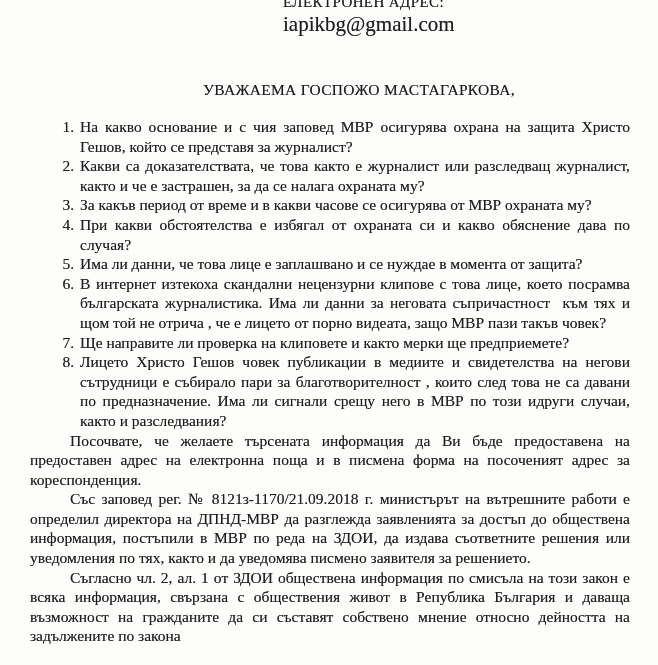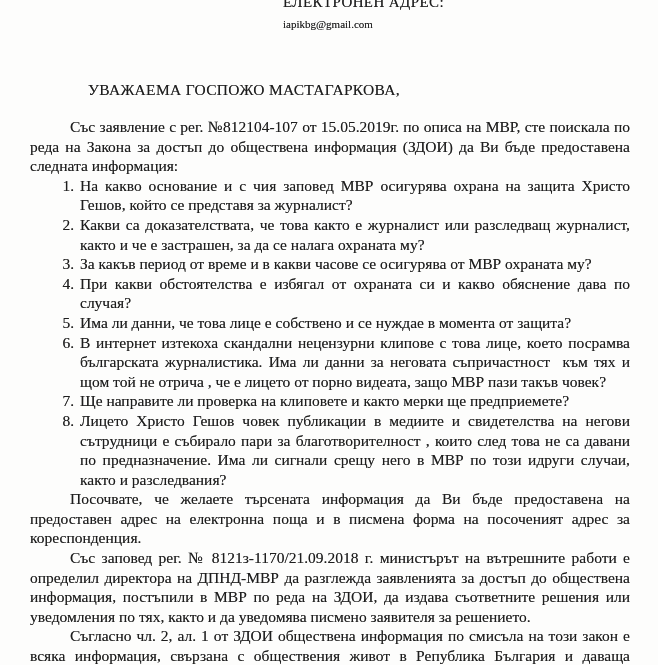--- a/index.html
+++ b/index.html
@@ -27,28 +27,29 @@
     font-size: 15px;
     line-height: 20px;
   }
   .header-label {
     margin-top: -8px;           
     letter-spacing: 0.4px;
     white-space: nowrap;
   }
   .header-email {
     margin-top: 2px;
-    font-size: 11px;
+    font-size: 21px;
   }
   .salutation {
     margin-top: 47px;
     padding-left: 58px;
     font-size: 15.5px;
     letter-spacing: 0.3px;
     white-space: nowrap;
+    text-align: center;
   }
   .body-text {
     margin-top: 18px;
     font-size: 15.5px;
     line-height: 19.6px;
   }
   p.para {
     margin: 0;
     text-align: justify;
     text-indent: 40px;
@@ -71,28 +72,27 @@
 
   <div class="letter-header">
     <div class="header-label">ЕЛЕКТРОНЕН АДРЕС:</div>
     <div class="header-email">iapikbg@gmail.com</div>
   </div>
 
   <div class="salutation">УВАЖАЕМА ГОСПОЖО МАСТАГАРКОВА,</div>
 
   <div class="body-text">
 
-    <p class="para">Със заявление с рег. №812104-107 от 15.05.2019г. по описа на МВР, сте поискала по реда на Закона за достъп до обществена информация (ЗДОИ) да Ви бъде предоставена следната информация:</p>
 
     <ol class="questions">
       <li>На какво основание и с чия заповед МВР осигурява охрана на защита Христо Гешов, който се представя за журналист?</li>
       <li>Какви са доказателствата, че това както е журналист или разследващ журналист, както и че е застрашен, за да се налага охраната му?</li>
       <li>За какъв период от време и в какви часове се осигурява от МВР охраната му?</li>
       <li>При какви обстоятелства е избягал от охраната си и какво обяснение дава по  случая?</li>
-      <li>Има ли данни, че това лице е собствено и се нуждае в момента от защита?</li>
+      <li>Има ли данни, че това лице е заплашвано и се нуждае в момента от защита?</li>
       <li>В интернет изтекоха скандални нецензурни клипове с това лице, което посрамва българската журналистика. Има ли данни за неговата съпричастност  към тях и щом той не отрича , че е лицето от порно видеата, защо МВР пази такъв човек?</li>
       <li>Ще направите ли проверка на клиповете и както мерки ще предприемете?</li>
       <li>Лицето Христо Гешов човек публикации в медиите и свидетелства на негови сътрудници е събирало пари за благотворителност , които след това не са давани по предназначение. Има ли сигнали срещу него в МВР по този идруги случаи, както и разследвания?</li>
     </ol>
 
     <p class="para">Посочвате, че желаете търсената информация да Ви бъде предоставена на предоставен адрес на електронна поща и в писмена форма на посоченият адрес за  кореспонденция.</p>
 
     <p class="para">Със заповед рег. № 8121з-1170/21.09.2018 г. министърът на вътрешните работи е определил директора на ДПНД-МВР да разглежда заявленията за достъп до обществена информация, постъпили в МВР по реда на ЗДОИ, да издава съответните решения или уведомления по тях, както и да уведомява писмено заявителя за решението.</p>
 
     <p class="para">Съгласно чл. 2, ал. 1 от ЗДОИ обществена информация по смисъла на този закон е всяка информация, свързана с обществения живот в Република България и даваща възможност на гражданите да си съставят собствено мнение относно дейността на задължените по закона</p>

